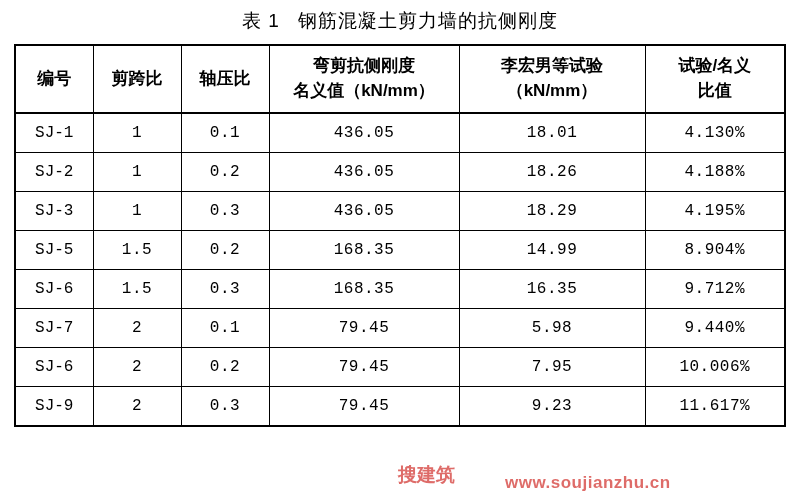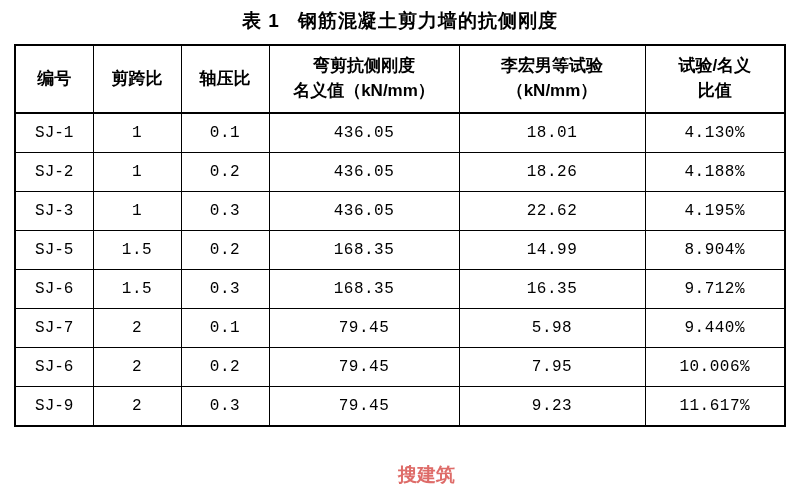--- a/index.html
+++ b/index.html
@@ -17,21 +17,21 @@
   }
   .page {
     width: 800px;
     height: 503px;
     position: relative;
     box-sizing: border-box;
   }
   .table-title {
     text-align: center;
     font-family: "Liberation Sans", sans-serif;
-    font-weight: bold;
+    font-weight: normal;
     font-size: 19px;
     letter-spacing: 1px;
     padding-top: 8px;
     padding-bottom: 10px;
   }
   .table-title .title-num {
     margin-right: 18px;
   }
   table.data-table {
     border-collapse: collapse;
@@ -172,21 +172,21 @@
         <td class="num">0.2</td>
         <td class="num">436.05</td>
         <td class="num">18.26</td>
         <td class="num">4.188%</td>
       </tr>
       <tr>
         <td>SJ-3</td>
         <td class="num">1</td>
         <td class="num">0.3</td>
         <td class="num">436.05</td>
-        <td class="num">22.62</td>
+        <td class="num">18.29</td>
         <td class="num">4.195%</td>
       </tr>
       <tr>
         <td>SJ-5</td>
         <td class="num">1.5</td>
         <td class="num">0.2</td>
         <td class="num">168.35</td>
         <td class="num">14.99</td>
         <td class="num">8.904%</td>
       </tr>
@@ -220,15 +220,16 @@
         <td class="num">0.3</td>
         <td class="num">79.45</td>
         <td class="num">9.23</td>
         <td class="num">11.617%</td>
       </tr>
     </tbody>
   </table>
 
   <div class="watermark">
     <span class="wm-cn">搜建筑</span>
+    <span class="wm-en">www.soujianzhu.cn</span>
   </div>
 
 </div>
 
 </body></html>

